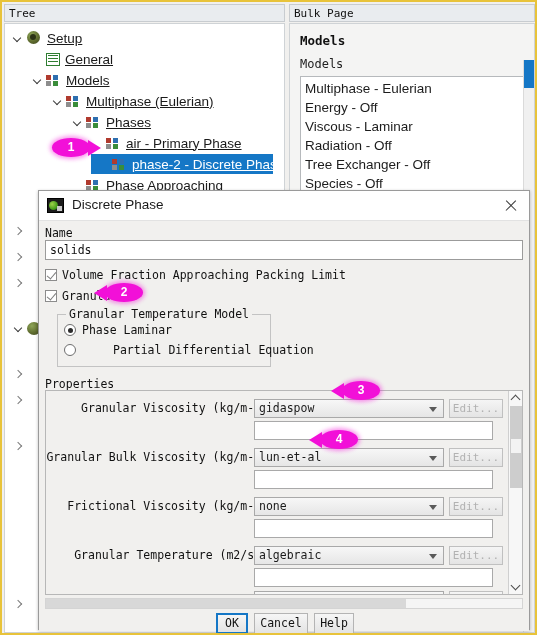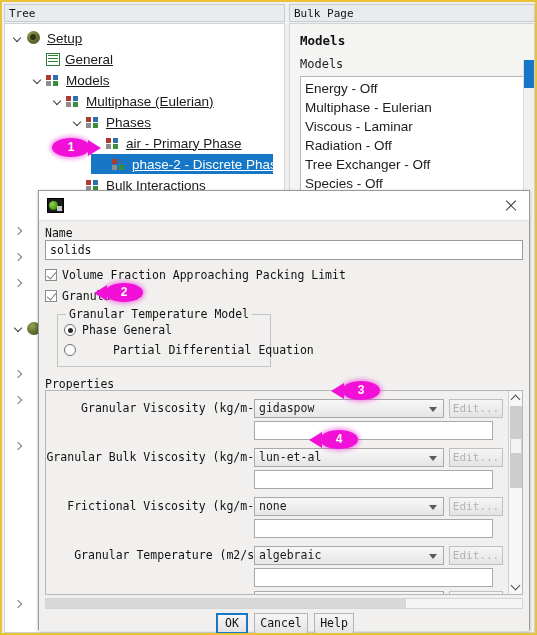--- a/index.html
+++ b/index.html
@@ -501,21 +501,21 @@
     </div>
 
     <div class="tree-item" style="left:66px; top:151px; width:202px;">
       <span class="chev empty"></span>
       <span class="ico-grid">
           <i></i>
           <i></i>
           <i></i>
           <i></i>
         </span>
-      <span>Bulk Interactions</span>
+      <span>Phase Approaching</span>
     </div>
 
     <div class="tree-item" style="left:46px; top:172px; width:222px;">
       <span class="chev empty"></span>
       <span class="ico-grid">
           <i></i>
           <i></i>
           <i></i>
           <i></i>
         </span>
@@ -531,37 +531,38 @@
     <div class="bg-chev" style="top:371px;"></div>
     <div class="bg-chev" style="top:417px;"></div>
     <div class="bg-chev" style="top:575px;"></div>
   </div>
 
   <div id="task-panel">
     <div id="task-title">Models</div>
     <div id="task-sub">Models</div>
 
     <div id="models-list">
+      <div class="ml-row">Multiphase - Eulerian</div>
       <div class="ml-row">Energy - Off</div>
-      <div class="ml-row">Multiphase - Eulerian</div>
       <div class="ml-row">Viscous - Laminar</div>
       <div class="ml-row">Radiation - Off</div>
       <div class="ml-row">Tree Exchanger - Off</div>
       <div class="ml-row">Species - Off</div>
     </div>
 
     <div id="task-scroll">
       <div id="task-scroll-thumb"></div>
     </div>
   </div>
 
   <div id="dialog">
 
     <div id="dlg-titlebar">
       <div id="dlg-icon"></div>
+      <div id="dlg-title">Discrete Phase</div>
       <div id="dlg-close"></div>
     </div>
 
     <div id="dlg-body">
 
       <div class="lbl" id="name-label">Name</div>
       <div id="name-input">solids</div>
 
       <div class="chk-row" style="left:6px; top:46px;">
         <span class="chkbox on"></span>
@@ -570,21 +571,21 @@
 
       <div class="chk-row" style="left:6px; top:67px;">
         <span class="chkbox on"></span>
         <span class="lbl">Granular</span>
       </div>
 
       <div class="groupbox" style="left:18px; top:92px; width:214px; height:53px;">
         <span class="gb-title">Granular Temperature Model</span>
         <div class="radio-row" style="left:6px; top:8px;">
           <span class="radio on"></span>
-          <span class="lbl">Phase General</span>
+          <span class="lbl">Phase Laminar</span>
         </div>
         <div class="radio-row" style="left:6px; top:28px;gap:31px;">
           <span class="radio"></span>
           <span class="lbl">Partial Differential Equation</span>
         </div>
       </div>
 
       <div class="lbl" id="props-label" style="top:155px;">Properties</div>
 
       <div id="props-box" style="top:168px; height:205px;">

